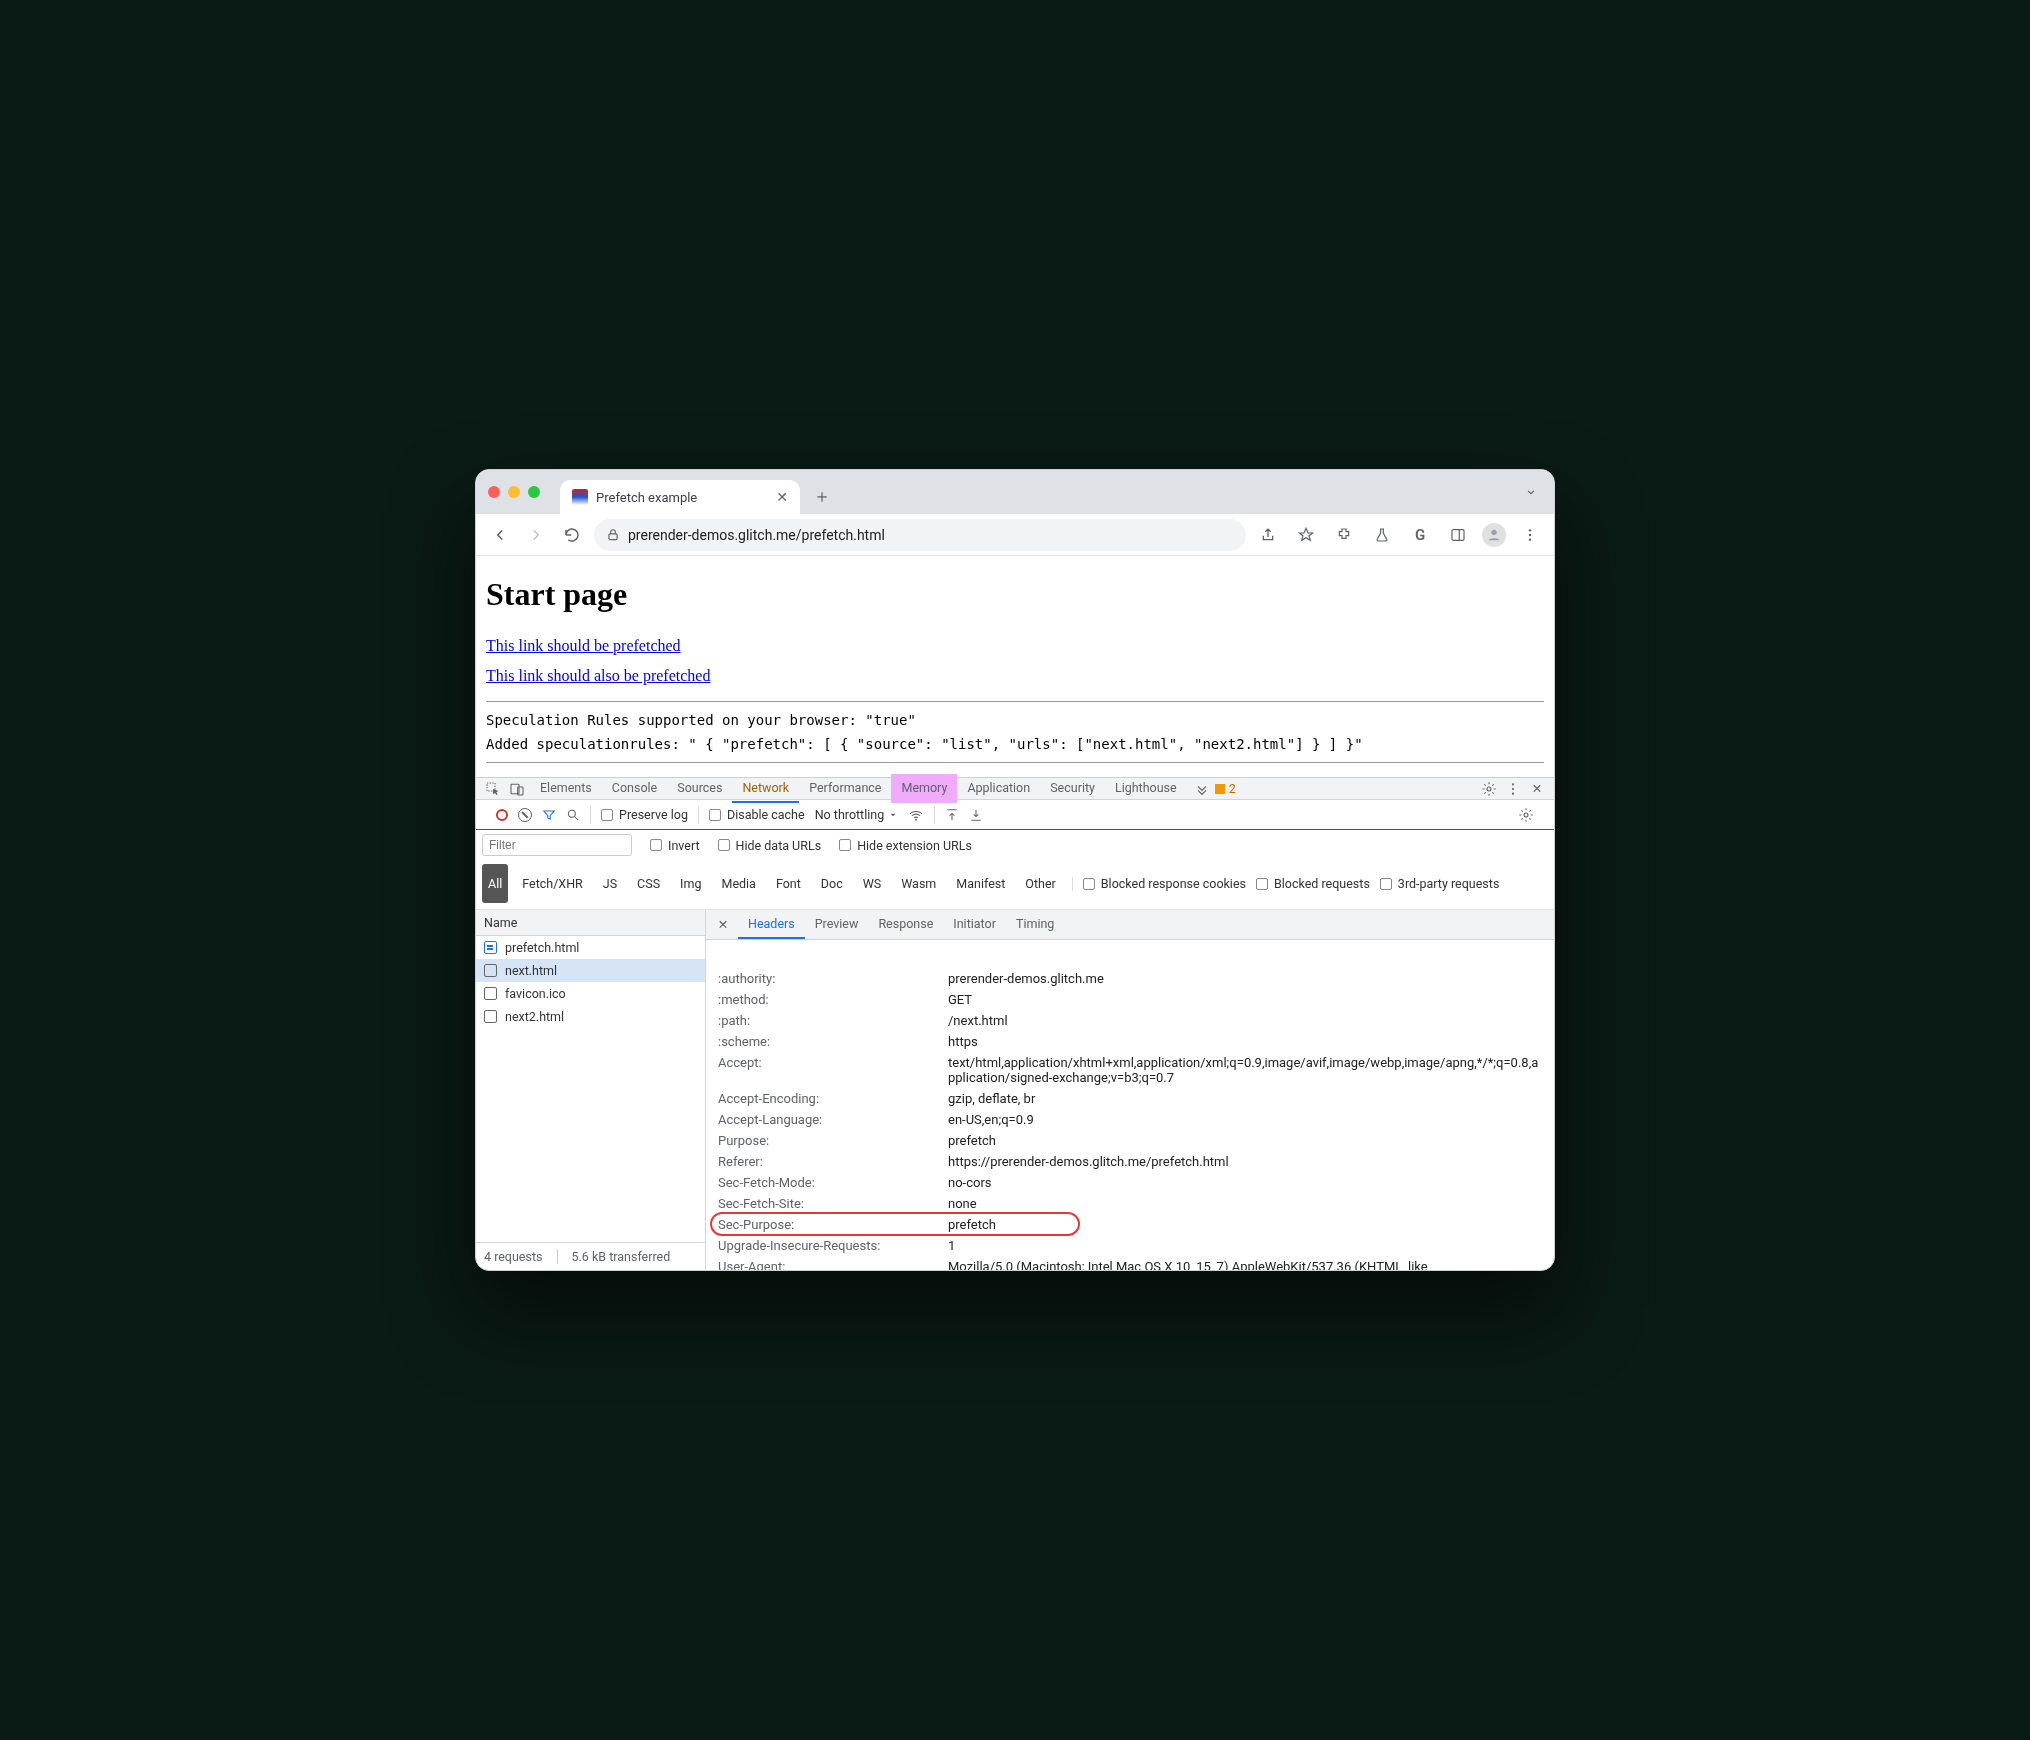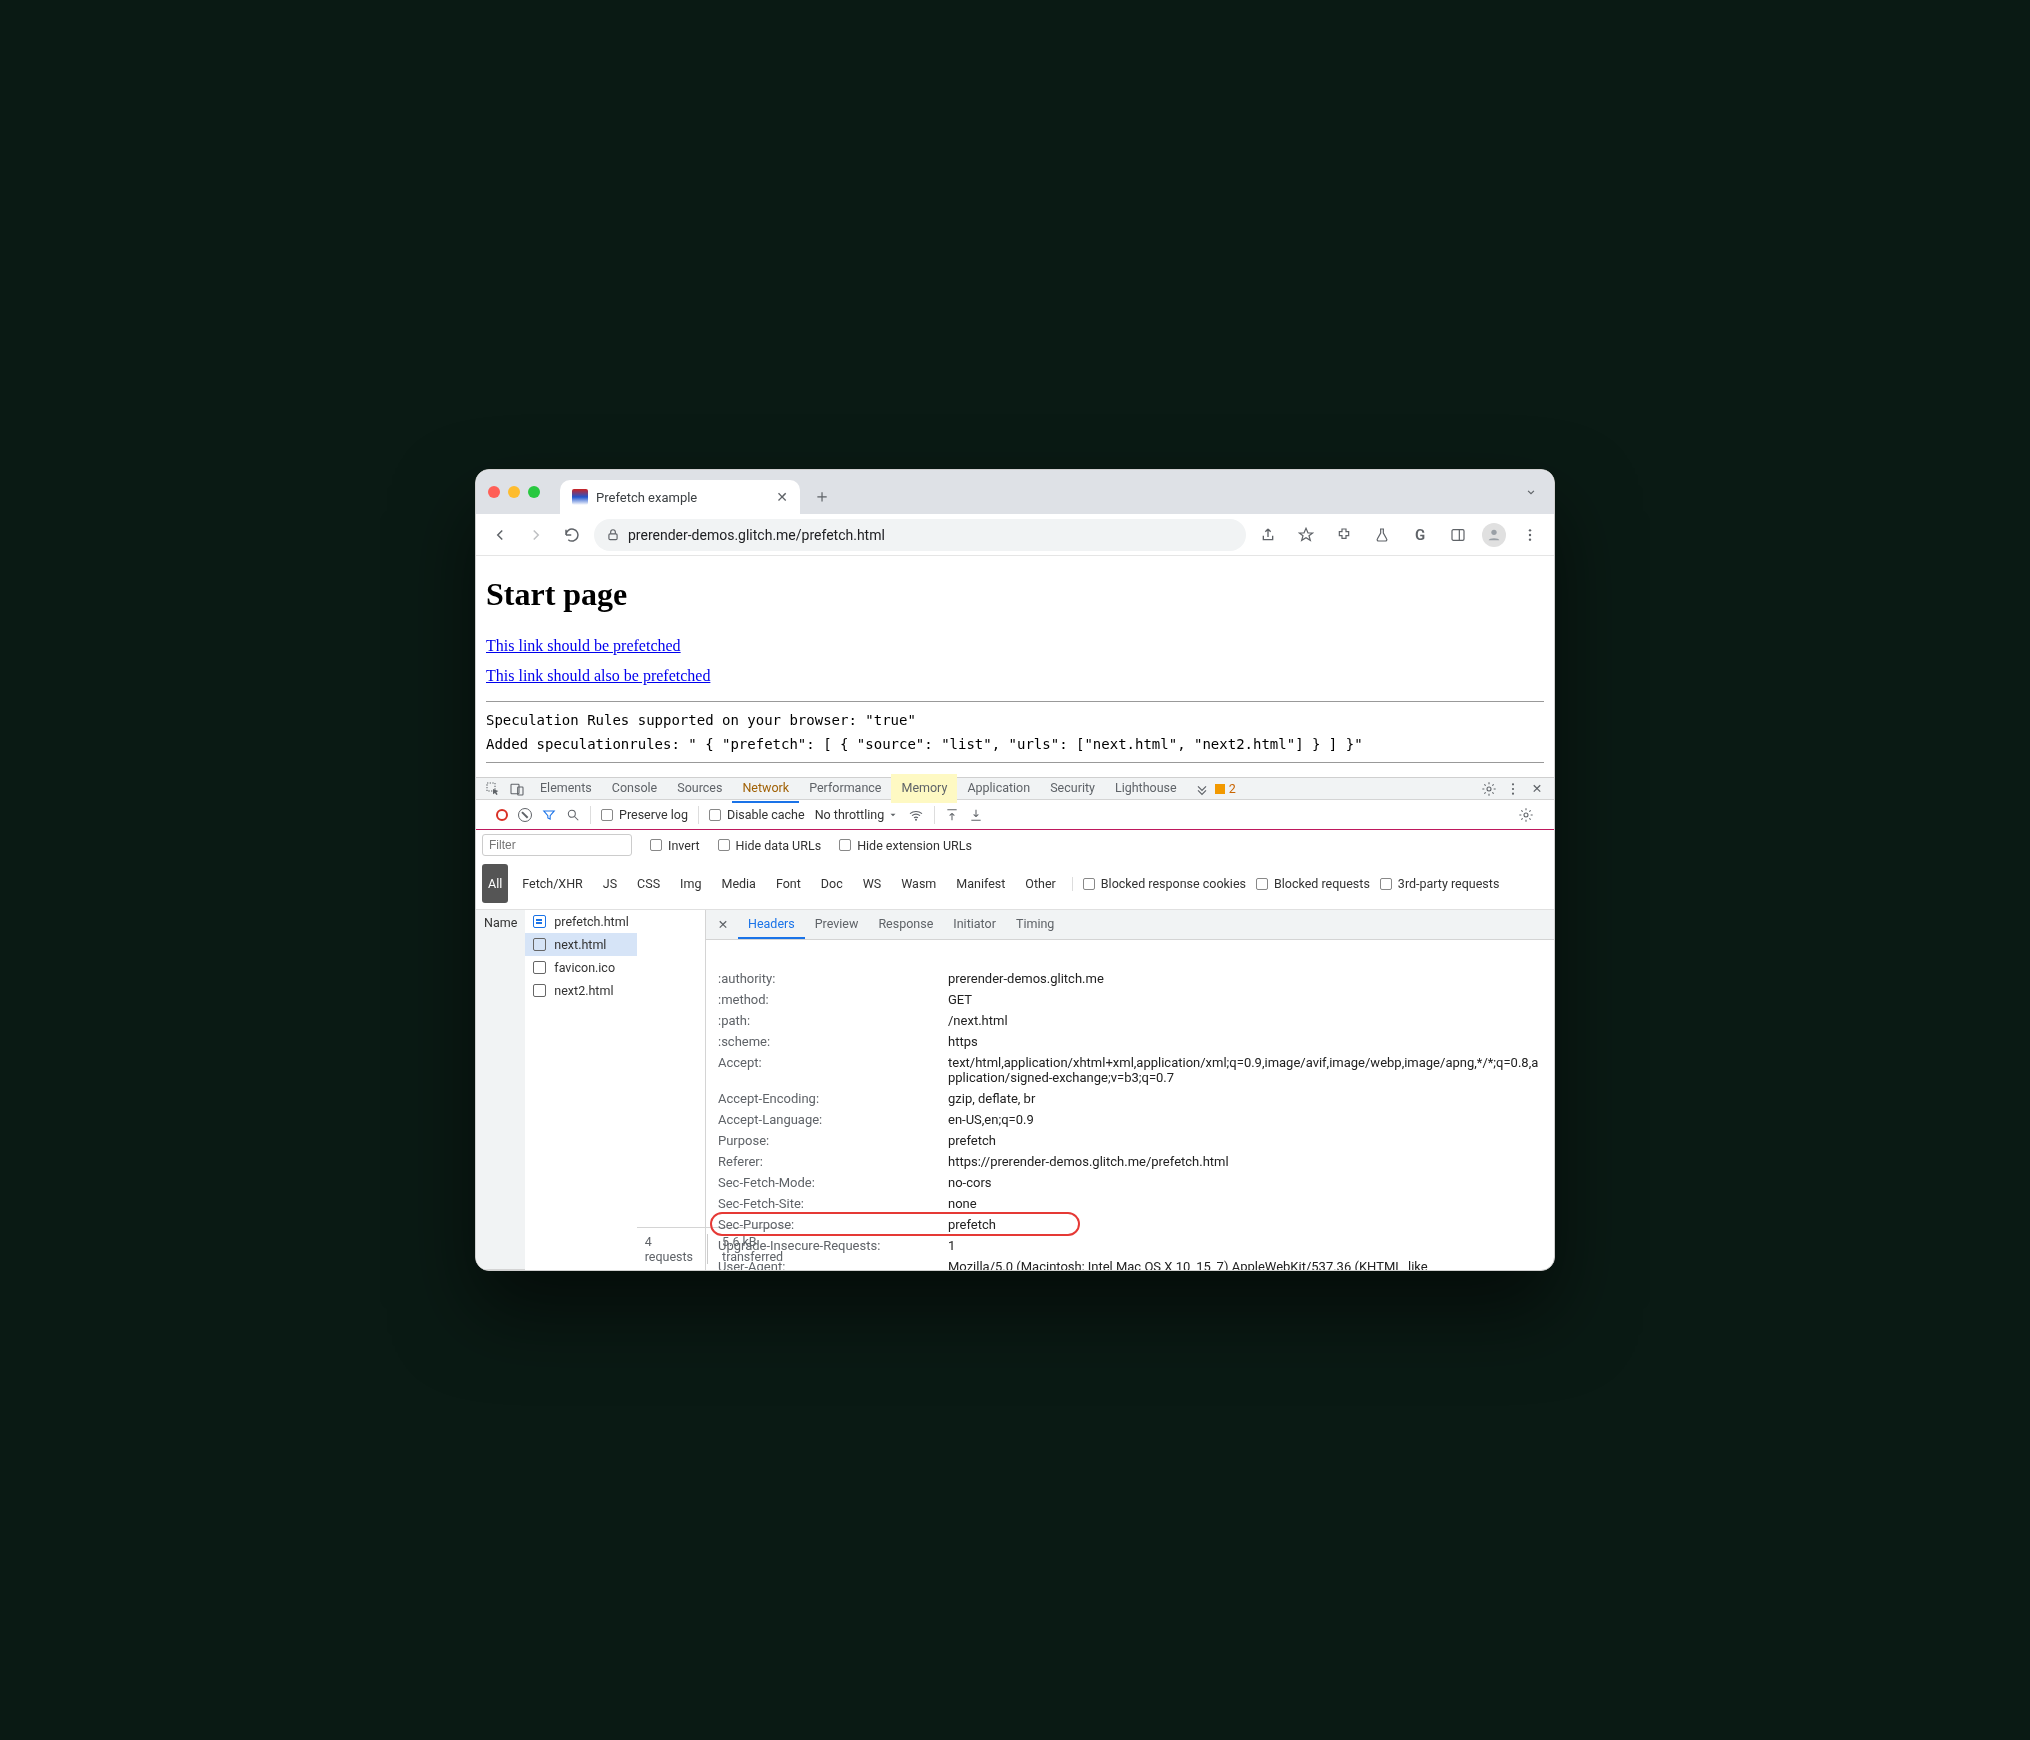--- a/index.html
+++ b/index.html
@@ -62,21 +62,21 @@
   .page h1 { font-family: "Times New Roman", Times, serif; font-weight:700; font-size:32px; margin: 6px 0 18px 0; }
   .page a { color:#0000ee; text-decoration: underline; font-family: "Times New Roman", Times, serif; font-size:16px; display:inline-block; margin: 6px 0; }
   .page hr { border:0; border-top:1px solid #999; margin:10px 0; }
   .mono { font-family: ui-monospace, Menlo, Consolas, monospace; font-size:14px; margin: 8px 0; white-space: pre-wrap; }
 
   
   .devtools { border-top:1px solid #cfcfcf; font-size:12.5px; color:#333; }
   .dt-tabs { height:22px; background:#f1f3f4; display:flex; align-items:center; padding:0 6px; gap:2px; border-bottom:1px solid #d4d4d4; }
   .dt-tab { padding: 6px 10px; color:#5f6368; cursor:pointer; border-bottom:2px solid transparent; white-space:nowrap; }
   .dt-tab.active { color:#a16207; border-bottom-color:#1a73e8; }
-  .dt-tab.hl { background:#fef9c3;text-align:right; }
+  .dt-tab.hl { background:#f0abfc;text-align:right; }
   .dt-spacer { flex:1; }
   .dt-ico { width:22px; display:flex; align-items:center; justify-content:center; color:#5f6368; }
   .dt-warn { display:flex; align-items:center; gap:4px; color:#c96400; }
   .dt-warn .sq { width:10px; height:10px; background:#f29900; }
 
   .dt-toolbar { height:30px; background:#fff; border-bottom:1px solid #be185d; display:flex; align-items:center; padding:0 20px; gap:10px; }
   .rec { width:12px; height:12px; border:2px solid #d93025; border-radius:50%; }
   .noent { width:14px; height:14px; border:1.5px solid #5f6368; border-radius:50%; position:relative; }
   .noent::after { content:""; position:absolute; left:2px; top:5px; width:8px; height:1.5px; background:#5f6368; transform:rotate(45deg); }
   .funnel { color:#1a73e8; }
@@ -88,21 +88,21 @@
   .dt-filter {
     background:#fff; border-bottom:1px solid #e0e0e0;
   }
   .dt-filter-row1 { display:flex; align-items:center; padding:4px 6px; gap:18px; }
   .finput { width:150px; height:22px; border:1px solid #ccc; border-radius:3px; padding:0 6px; font-size:12px; color:#777; }
   .dt-filter-row2 { display:flex; align-items:center; padding:4px 6px 6px 6px; gap:10px; flex-wrap:wrap; }
   .pill { padding:12px 6px; border-radius:3px; cursor:pointer; }
   .pill.on { background:#555; color:#fff; }
 
   .dt-body { display:flex; height:360px; overflow:hidden; }
-  .req-list { width:230px; border-right:1px solid #d4d4d4; display:flex; flex-direction:row; }
+  .req-list { width:230px; border-right:1px solid #d4d4d4; display:flex; flex-direction:column; }
   .req-head { background:#f1f3f4; border-bottom:1px solid #d4d4d4; padding:5px 8px; font-weight:400; color:#333; }
   .req-item { display:flex; align-items:center; gap:8px; padding:4px 8px; border-bottom:0; color:#333; }
   .req-item.sel { background:#d6e4f7; }
   .fi { width:13px; height:13px; display:inline-block; }
   .fi.doc { border:1.5px solid #1a73e8; border-radius:2px; position:relative; }
   .fi.doc::before { content:""; position:absolute; left:2px; top:3px; width:6px; height:1.5px; background:#1a73e8; box-shadow: 0 3px 0 #1a73e8; }
   .fi.pg { border:1.5px solid #666; border-radius:2px; }
   .req-footer { margin-top:auto; border-top:1px solid #d4d4d4; padding:6px 8px; color:#5f6368; display:flex; gap:14px; }
 
   .detail { flex:1; display:flex; flex-direction:column; }

